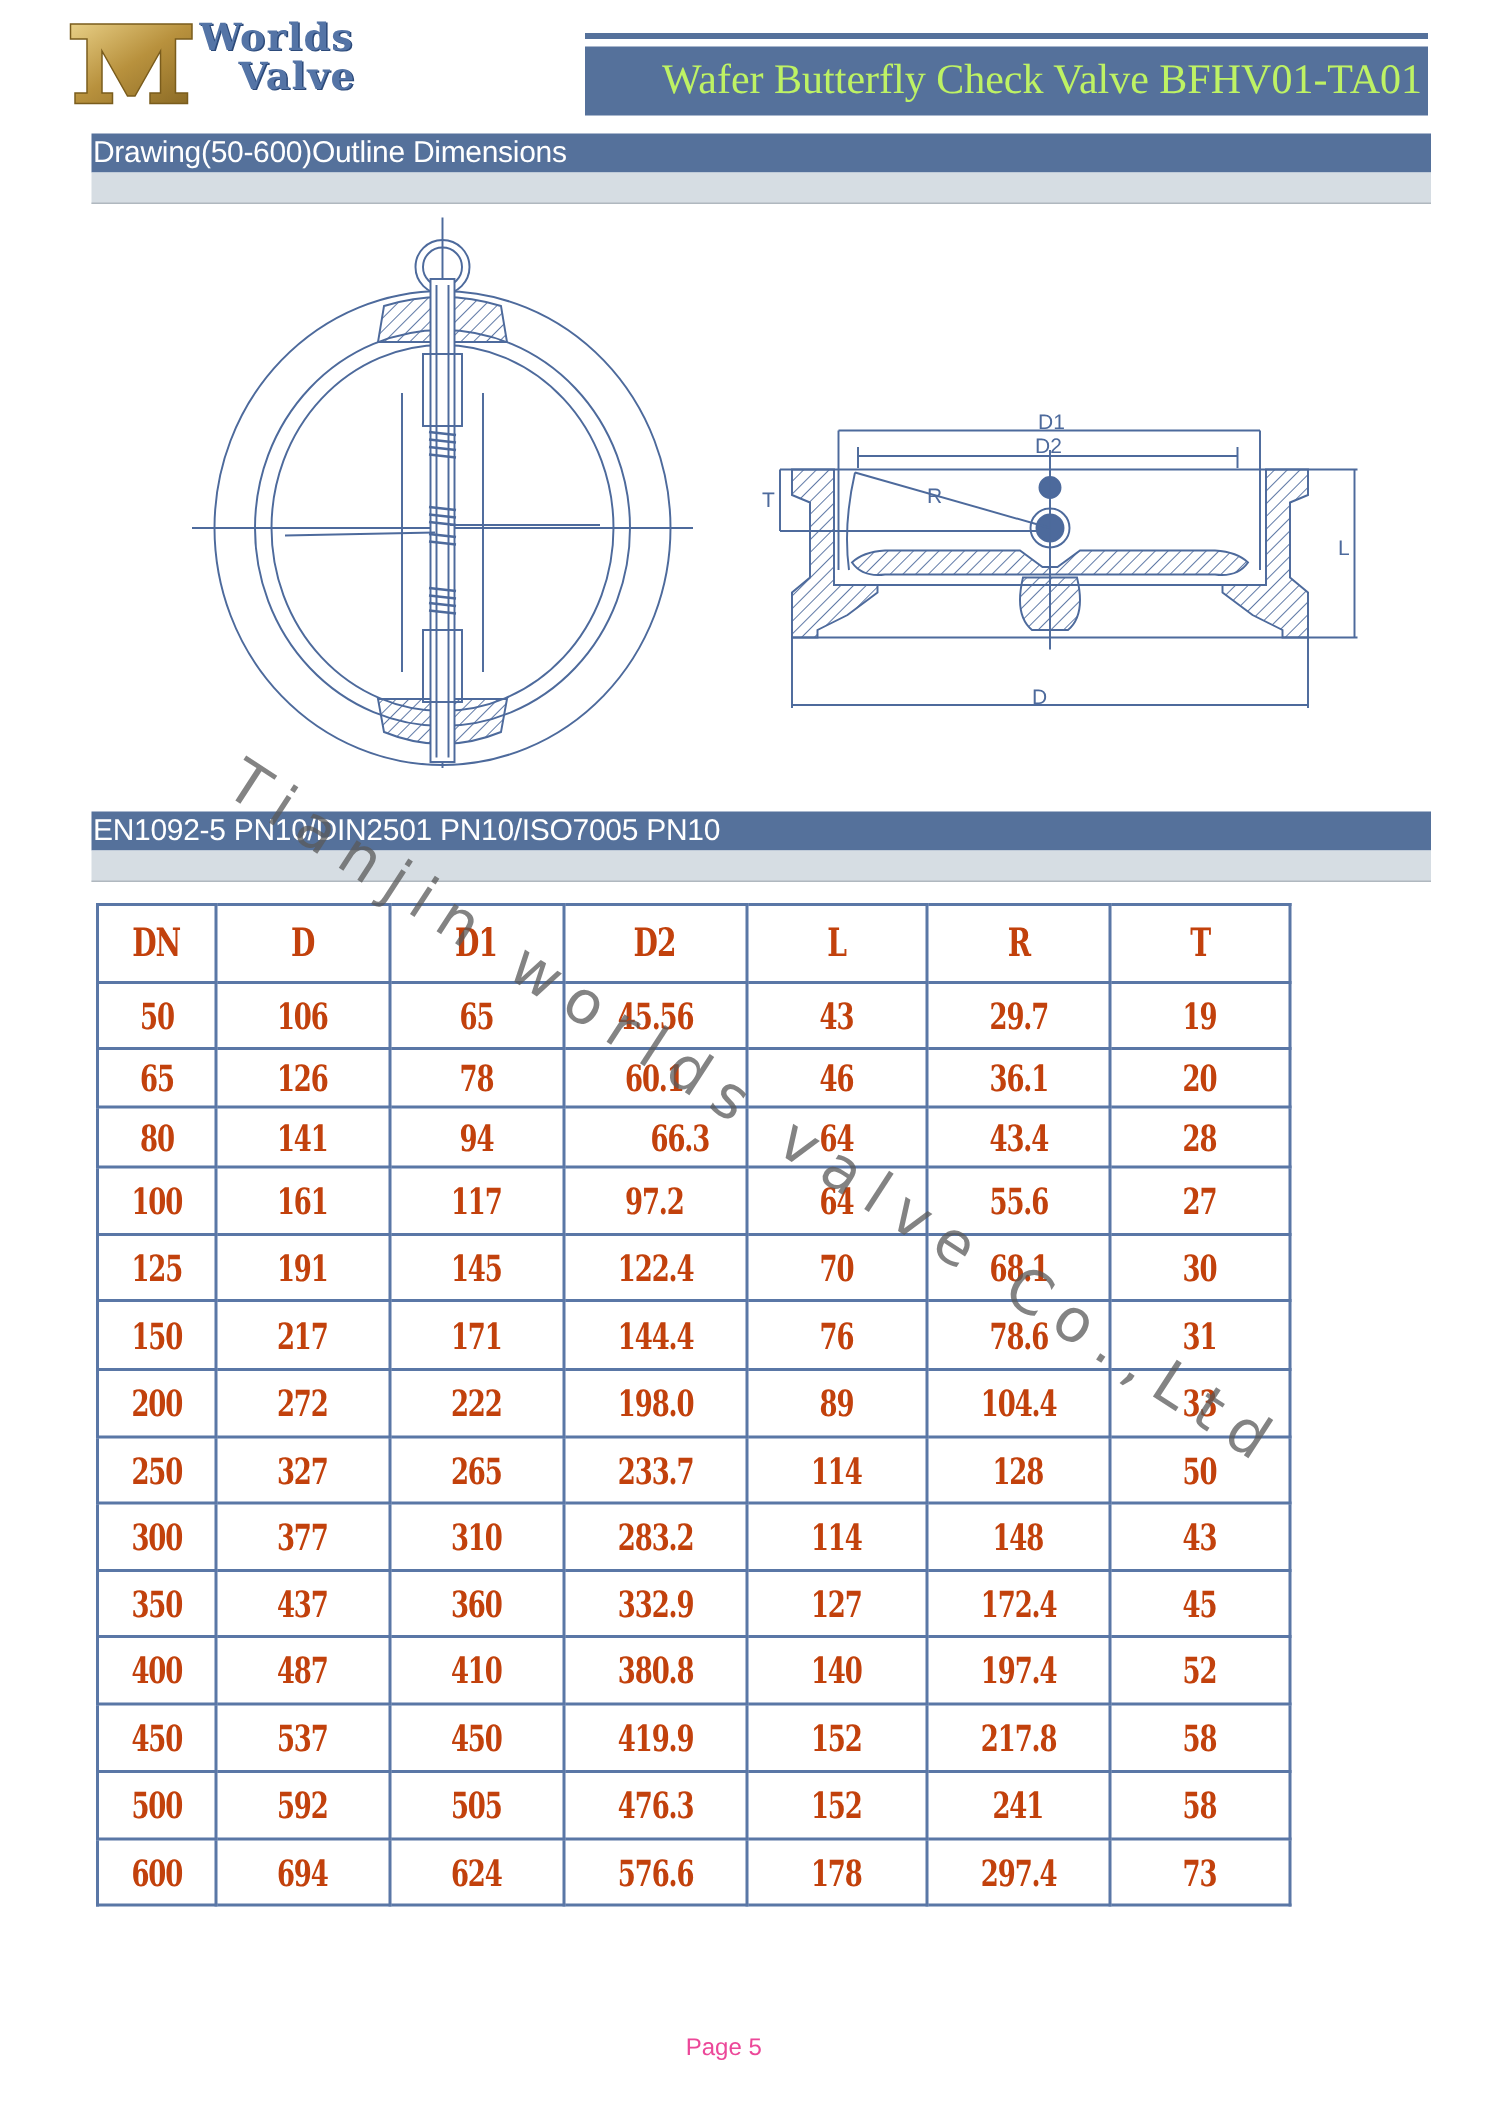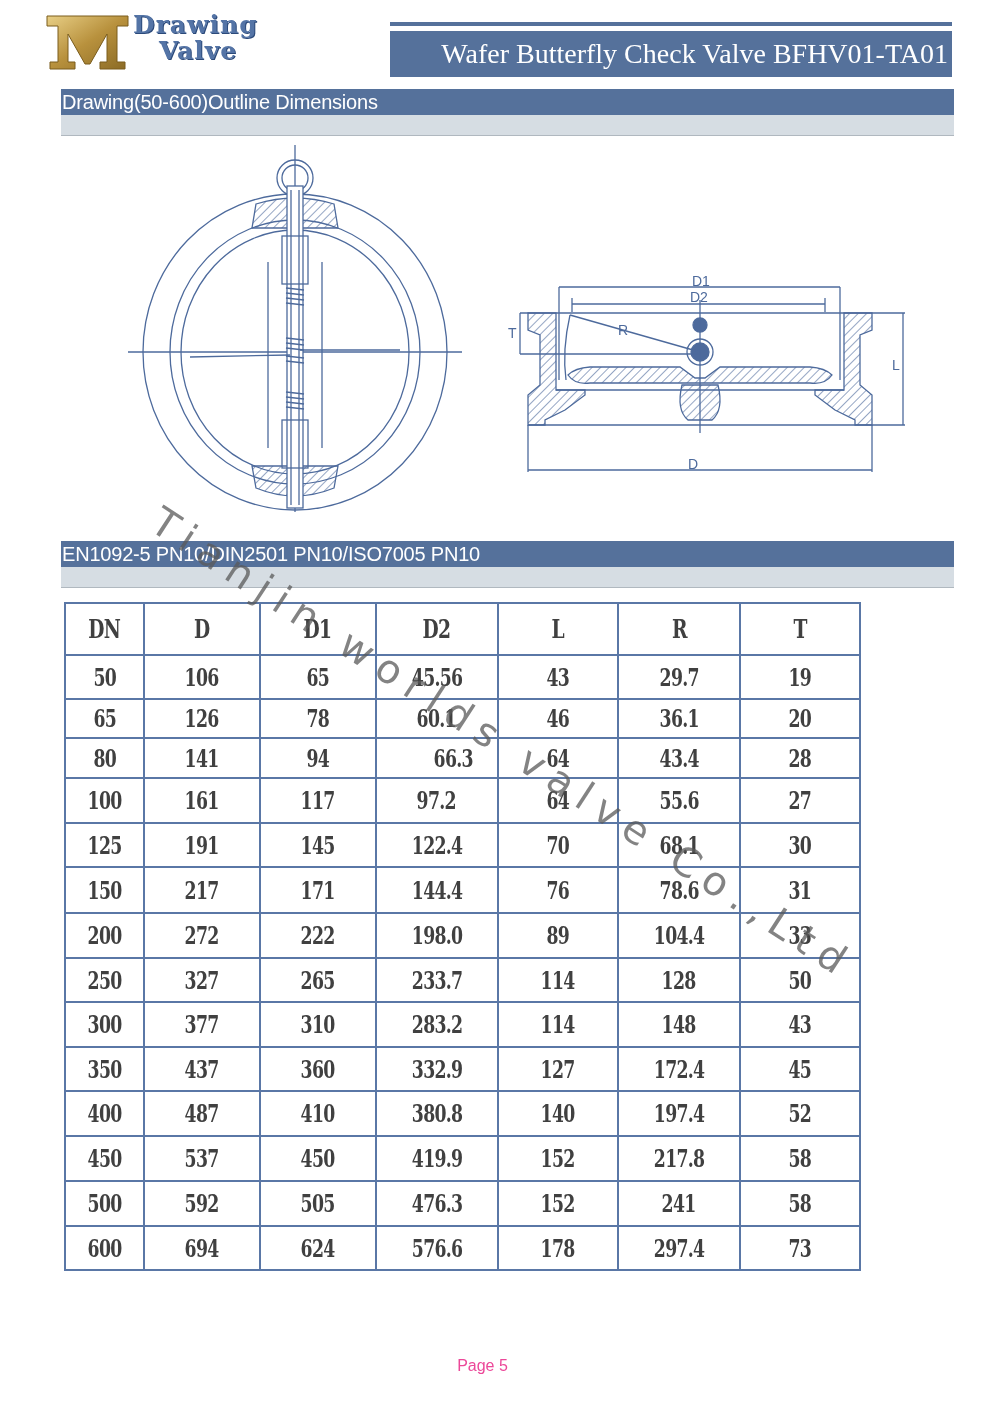--- a/index.html
+++ b/index.html
@@ -2,29 +2,29 @@
 <html><head>
 <meta charset="utf-8">
 <style>
   html,body{margin:0;padding:0;background:#ffffff;}
   body{width:1000px;height:1414px;position:relative;overflow:hidden;font-family:"Liberation Sans",sans-serif;}
   .logo{position:absolute;left:45px;top:12px;width:230px;height:62px;}
   .logo-mark{position:absolute;left:0;top:0;width:85px;height:58px;}
   .logo-text{position:absolute;left:88px;top:0;font-family:"DejaVu Serif",serif;font-weight:bold;color:#5474a6;font-size:25px;line-height:26px;letter-spacing:1px;text-shadow:1px 1px 0 #2c4a7a;}
   .logo-text .l2{padding-left:26px;display:block;}
   .title-rule{position:absolute;left:390px;top:22px;width:562px;height:4px;background:#55719b;}
-  .title-box{position:absolute;left:390px;top:31px;width:562px;height:46px;background:#55719b;color:#ffffff;font-family:"Liberation Serif",serif;font-size:28px;line-height:46px;text-align:right;padding-right:0;box-sizing:border-box;}
+  .title-box{position:absolute;left:390px;top:31px;width:562px;height:46px;background:#55719b;color:#bef264;font-family:"Liberation Serif",serif;font-size:28px;line-height:46px;text-align:right;padding-right:0;box-sizing:border-box;}
   .title-box span{display:inline-block;padding-right:4px;}
   .section{position:absolute;left:61px;width:893px;}
   .section .bar{height:26px;background:#55719b;color:#fff;font-size:20px;line-height:26px;padding-left:1px;letter-spacing:-0.2px;}
   .section .sub{height:20px;background:#d6dde3;border-bottom:1px solid #b0b8bf;}
   .sec1{top:89px;}
   .sec2{top:541px;}
   .drawing{position:absolute;left:0;top:0;}
-  table.dims{position:absolute;left:64px;top:602px;width:797px;border-collapse:collapse;font-family:"DejaVu Serif",serif;color:#404040;}
+  table.dims{position:absolute;left:64px;top:602px;width:797px;border-collapse:collapse;font-family:"DejaVu Serif",serif;color:#c2410c;}
   table.dims td, table.dims th{border:2px solid #5a77a6;text-align:center;font-weight:bold;font-size:24px;transform-origin:center;padding:0;}
   table.dims th{height:50px;font-size:26px;}
   table.dims td{height:37px;}
   .cond{display:inline-block;transform:scaleX(0.72);letter-spacing:-1px;}
   .page-no{position:absolute;left:0;width:965px;top:1357px;text-align:center;font-size:16px;color:#ec4899;}
   .watermark{position:absolute;left:168px;top:498px;font-size:40px;color:rgba(90,90,90,0.75);transform:rotate(33deg);transform-origin:left top;white-space:nowrap;letter-spacing:10px;font-family:"DejaVu Sans",sans-serif;pointer-events:none;}
 </style>
 </head>
 <body>
 
@@ -33,21 +33,21 @@
     <defs>
       <linearGradient id="gold" x1="0" y1="0" x2="1" y2="1">
         <stop offset="0" stop-color="#e8cf86"></stop>
         <stop offset="0.5" stop-color="#b8913d"></stop>
         <stop offset="1" stop-color="#8a6a25"></stop>
       </linearGradient>
     </defs>
     <path d="M2 4 H83 V14 H72 V50 H80 V57 H55 V50 H62 V22 L45 52 H40 L23 22 V50 H30 V57 H5 V50 H13 V14 H2 Z" fill="url(#gold)" stroke="#7a5c1c" stroke-width="1"></path>
   </svg>
   <div class="logo-text">
-    <span>Drawing</span>
+    <span>Worlds</span>
     <span class="l2">Valve</span>
   </div>
 </div>
 
 <div class="title-rule"></div>
 <div class="title-box">
   <span>Wafer Butterfly Check Valve BFHV01-TA01</span>
 </div>
 
 <div class="section sec1">

